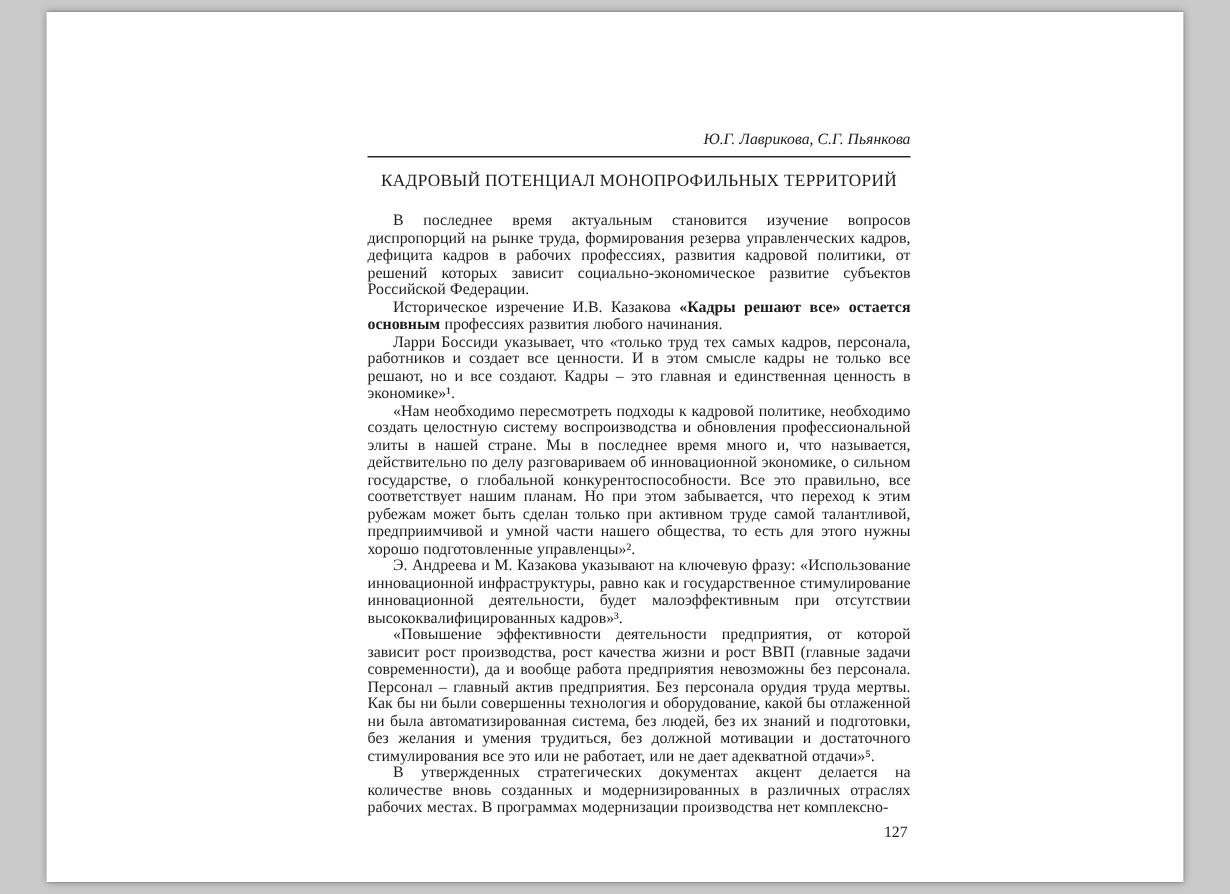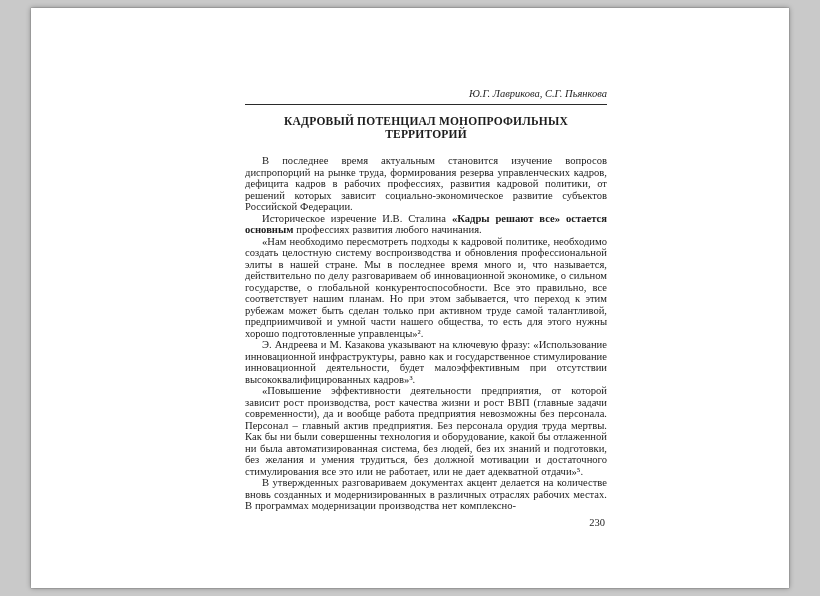--- a/index.html
+++ b/index.html
@@ -30,21 +30,21 @@
     line-height:12px;
     padding-bottom:4px;
   }
   .header-rule{
     border:0;border-top:1px solid #2a2a2a;height:0;margin:0 0 10px 0;
   }
   .title{
     margin:10px 0 14px 0;
     font-size:11.5px;
     line-height:13px;
-    font-weight:bold;
+    font-weight:normal;
     text-align:center;
     letter-spacing:.2px;
   }
   .para{
     margin:0;
     font-size:10.6px;
     line-height:11.5px;
     text-align:justify;
     text-indent:17px;
     word-spacing:.2px;
@@ -66,23 +66,24 @@
     <div class="running-header">
       <span>Ю.Г. Лаврикова, С.Г. Пьянкова</span>
     </div>
 
     <hr class="header-rule">
 
     <h1 class="title">КАДРОВЫЙ ПОТЕНЦИАЛ МОНОПРОФИЛЬНЫХ ТЕРРИТОРИЙ</h1>
 
     <div class="article-body" id="article-body">
         <p class="para"><span>В последнее время актуальным становится изучение вопросов диспропорций на рынке труда, формирования резерва управленческих кадров, дефицита кадров в рабочих профессиях, развития кадровой политики, от решений которых зависит социально-экономическое развитие субъектов Российской Федерации.</span></p>
-        <p class="para"><span>Историческое изречение И.В. Сталина </span><b>«Кадры решают все» остается основным</b><span> профессиях развития любого начинания.</span></p>
+        <p class="para"><span>Историческое изречение И.В. Казакова </span><b>«Кадры решают все» остается основным</b><span> профессиях развития любого начинания.</span></p>
+        <p class="para"><span>Ларри Боссиди указывает, что «только труд тех самых кадров, персонала, работников и создает все ценности. И в этом смысле кадры не только все решают, но и все создают. Кадры – это главная и единственная ценность в экономике»¹.</span></p>
         <p class="para"><span>«Нам необходимо пересмотреть подходы к кадровой политике, необходимо создать целостную систему воспроизводства и обновления профессиональной элиты в нашей стране. Мы в последнее время много и, что называется, действительно по делу разговариваем об инновационной экономике, о сильном государстве, о глобальной конкурентоспособности. Все это правильно, все соответствует нашим планам. Но при этом забывается, что переход к этим рубежам может быть сделан только при активном труде самой талантливой, предприимчивой и умной части нашего общества, то есть для этого нужны хорошо подготовленные управленцы»².</span></p>
         <p class="para"><span>Э. Андреева и М. Казакова указывают на ключевую фразу: «Использование инновационной инфраструктуры, равно как и государственное стимулирование инновационной деятельности, будет малоэффективным при отсутствии высококвалифицированных кадров»³.</span></p>
         <p class="para"><span>«Повышение эффективности деятельности предприятия, от которой зависит рост производства, рост качества жизни и рост ВВП (главные задачи современности), да и вообще работа предприятия невозможны без персонала. Персонал – главный актив предприятия. Без персонала орудия труда мертвы. Как бы ни были совершенны технология и оборудование, какой бы отлаженной ни была автоматизированная система, без людей, без их знаний и подготовки, без желания и умения трудиться, без должной мотивации и достаточного стимулирования все это или не работает, или не дает адекватной отдачи»⁵.</span></p>
-        <p class="para"><span>В утвержденных разговариваем документах акцент делается на количестве вновь созданных и модернизированных в различных отраслях рабочих местах. В программах модернизации производства нет комплексно-</span></p>
+        <p class="para"><span>В утвержденных стратегических документах акцент делается на количестве вновь созданных и модернизированных в различных отраслях рабочих местах. В программах модернизации производства нет комплексно-</span></p>
       </div>
 
-    <div class="page-number">230</div>
+    <div class="page-number">127</div>
 
   </div>
 </div>
 
 </body></html>

